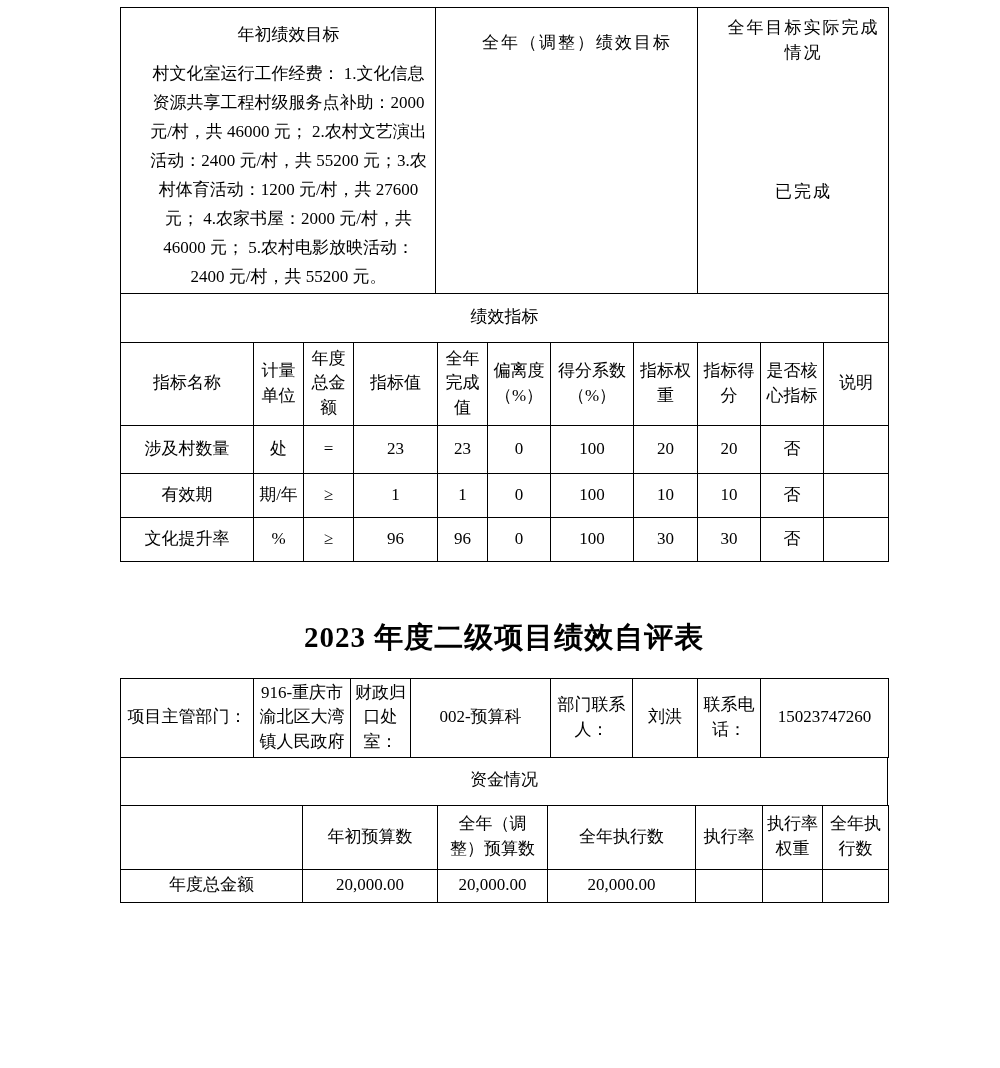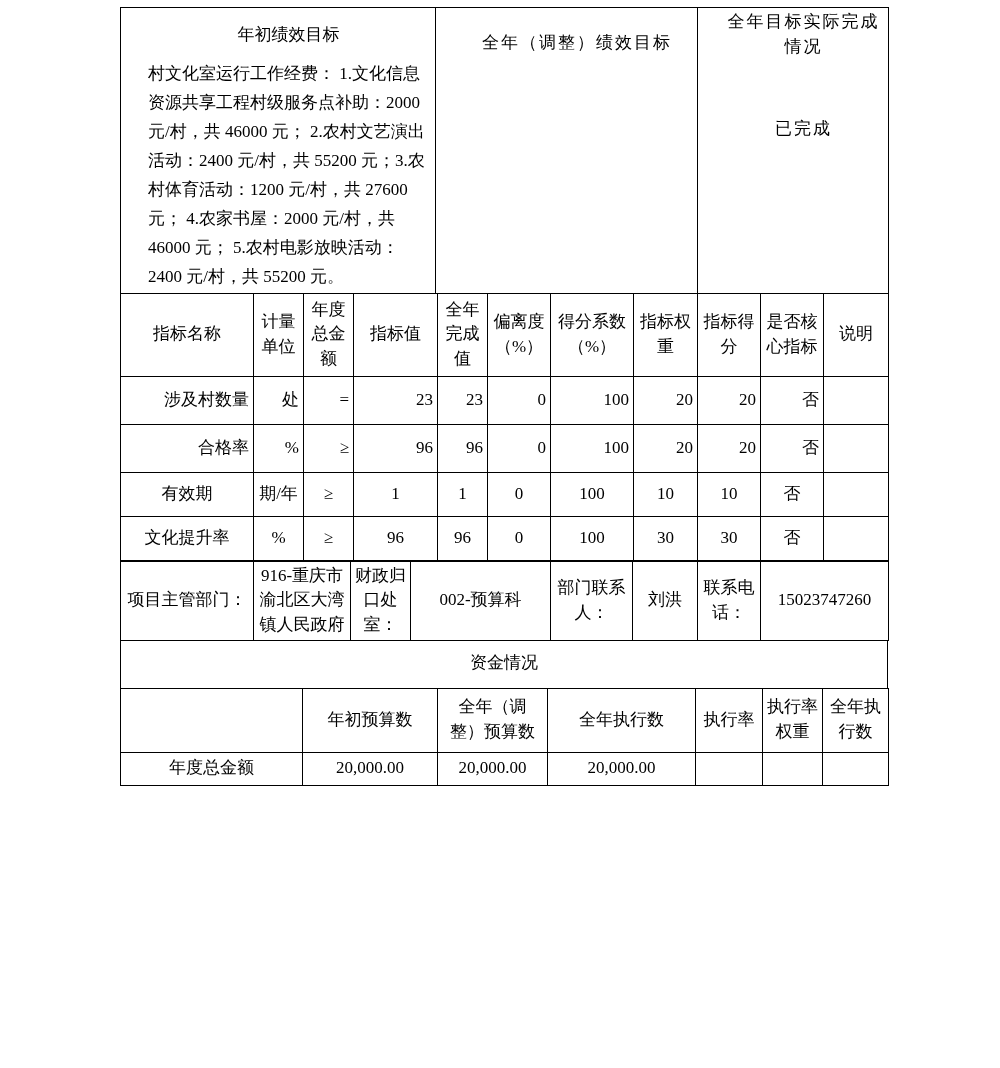--- a/index.html
+++ b/index.html
@@ -28,29 +28,29 @@
     font-size: 17px;
     font-weight: normal;
     padding: 2px 4px;
     line-height: 1.45;
   }
   .stack { margin-top: -1px; }
 
   
   .t1 td { vertical-align: top; padding-left: 25px; }
   .t1 .goal-head { margin-top: 13px; }
-  .t1 .goal-body { margin-top: 11px; line-height: 29px; text-align: left; padding: 0 2px; }
+  .t1 .goal-body { margin-top: 11px; line-height: 29px; text-align: center; padding: 0 2px; }
   .t1 .c2-head { margin-top: 21px; letter-spacing: 2px; }
-  .t1 .c3-head { margin-top: 0; letter-spacing: 2px; }
-  .t1 .c3-body { margin-top: 58px; letter-spacing: 2px; }
+  .t1 .c3-head { margin-top: 6px; letter-spacing: 2px; }
+  .t1 .c3-body { margin-top: 115px; letter-spacing: 2px; }
 
   
   .t2 .section-row td { height: 49px; }
   .t2 .head-row td { height: 83px; }
-  .t2 .r1 td, .t2 .r2 td { height: 48px; text-align: right; }
+  .t2 .r1 td, .t2 .r2 td { height: 48px; }
   .t2 .r3 td, .t2 .r4 td { height: 44px; text-align: center; }
   .t2 .r5 td { height: 61px; }
 
   
   .doc-title {
     margin: 56px 0 20px 0;
     text-align: center;
     font-size: 29px;
     font-weight: bold;
     letter-spacing: 1px;
@@ -100,20 +100,23 @@
         <col style="width:84px">
       <col style="width:50px">
         <col style="width:63px">
         <col style="width:83px">
         <col style="width:64px">
       <col style="width:63px">
         <col style="width:63px">
         <col style="width:65px">
     </colgroup>
     <tbody>
+        <tr class="section-row">
+      <td colspan="11">绩效指标</td>
+    </tr>
     <tr class="head-row">
       <td>指标名称</td>
       <td>计量单位</td>
       <td>年度总金额</td>
       <td>指标值</td>
       <td>全年完成值</td>
       <td>偏离度（%）</td>
       <td>得分系数（%）</td>
       <td>指标权重</td>
       <td>指标得分</td>
@@ -126,33 +129,20 @@
       <td>=</td>
       <td>23</td>
       <td>23</td>
       <td>0</td>
       <td>100</td>
       <td>20</td>
       <td>20</td>
       <td>否</td>
       <td></td>
     </tr>
-    <tr class="r2">
-      <td>合格率</td>
-      <td>%</td>
-      <td>≥</td>
-      <td>96</td>
-      <td>96</td>
-      <td>0</td>
-      <td>100</td>
-      <td>20</td>
-      <td>20</td>
-      <td>否</td>
-      <td></td>
-    </tr>
     <tr class="r3">
       <td>有效期</td>
       <td>期/年</td>
       <td>≥</td>
       <td>1</td>
       <td>1</td>
       <td>0</td>
       <td>100</td>
       <td>10</td>
       <td>10</td>
@@ -168,20 +158,21 @@
       <td>0</td>
       <td>100</td>
       <td>30</td>
       <td>30</td>
       <td>否</td>
       <td></td>
     </tr>
   </tbody>
     </table>
 
+  <div class="doc-title">2023 年度二级项目绩效自评表</div>
 
   <table class="t3a">
     <colgroup>
       <col style="width:133px">
         <col style="width:97px">
         <col style="width:60px">
         <col style="width:140px">
       <col style="width:82px">
         <col style="width:65px">
         <col style="width:63px">

